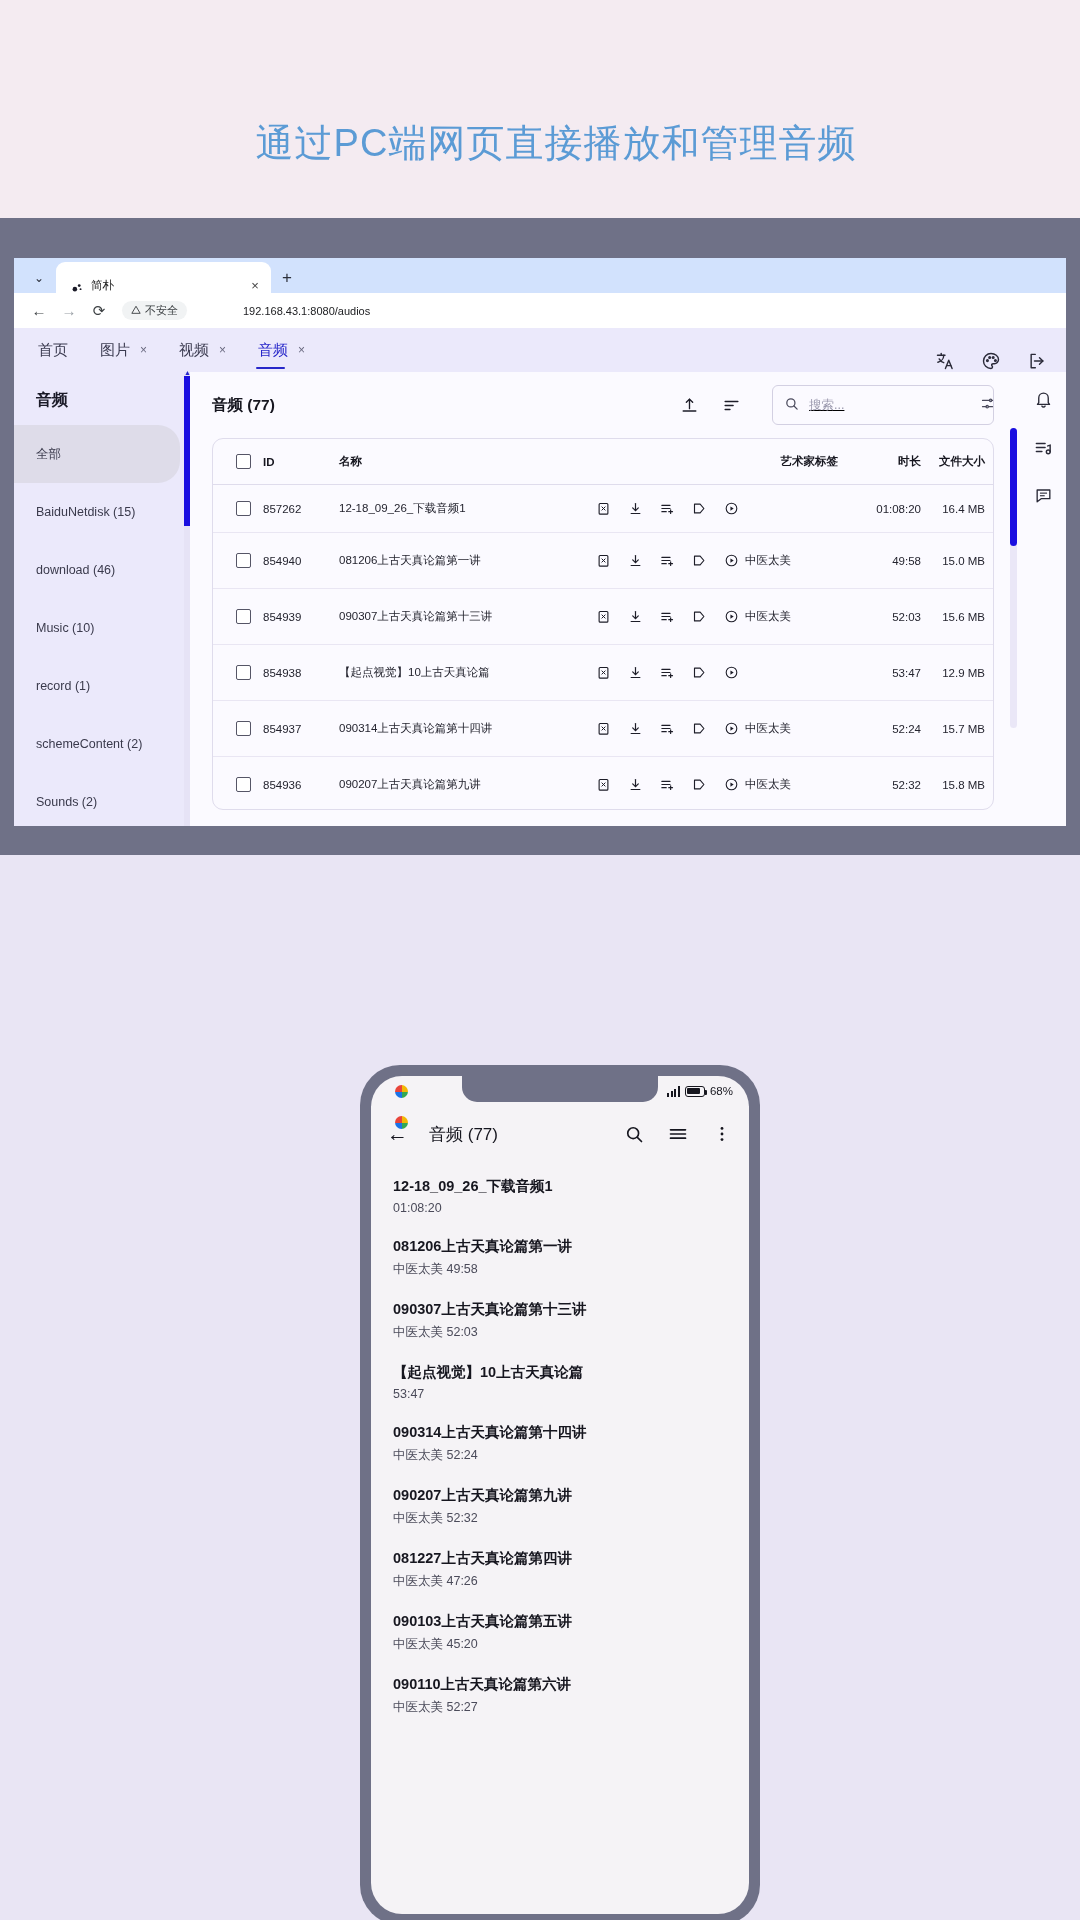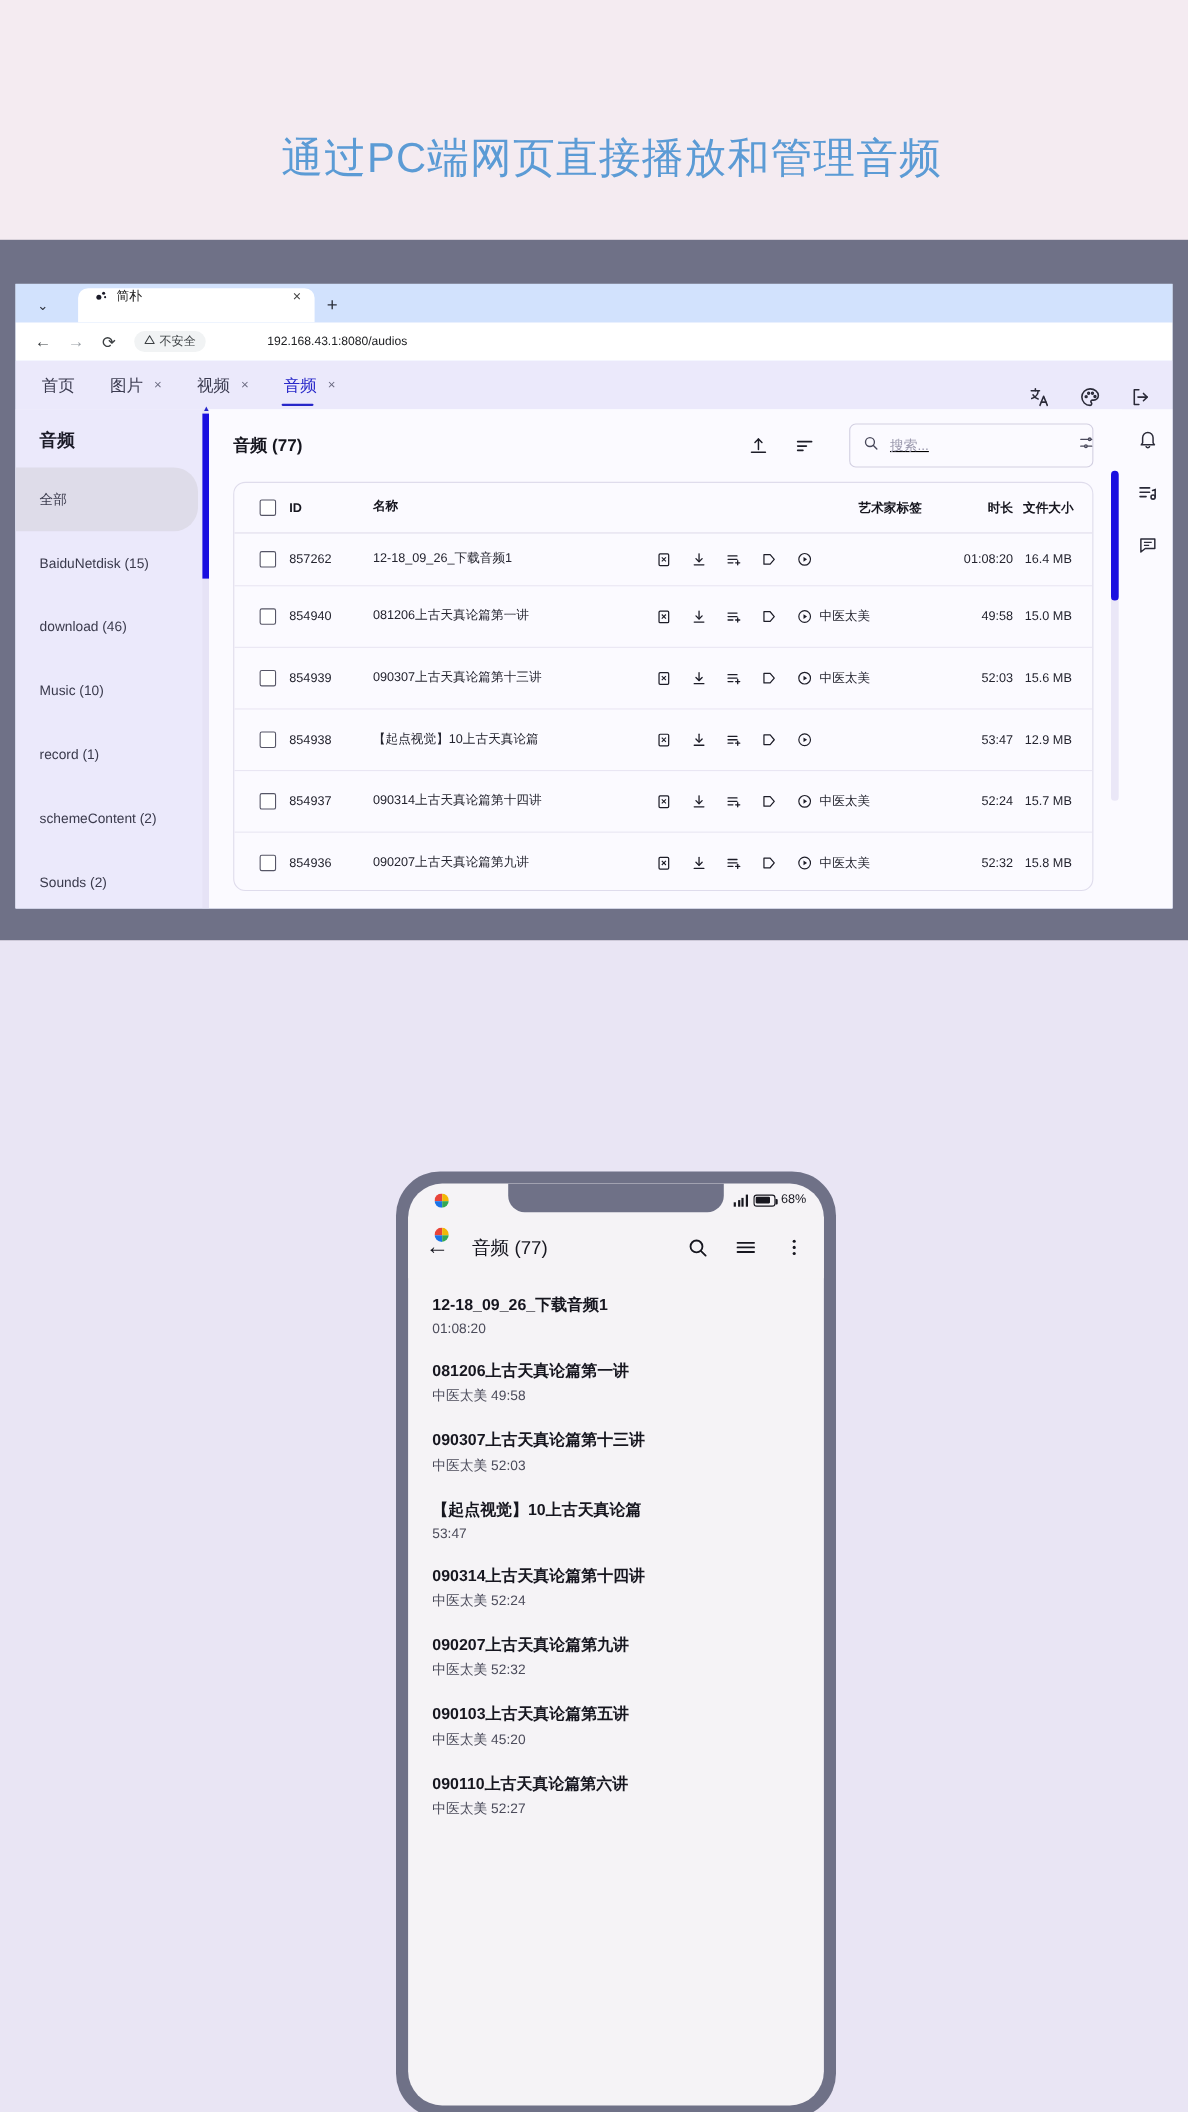--- a/index.html
+++ b/index.html
@@ -39,21 +39,21 @@
     position: relative; height: 35px; background: #d2e2fd;
     display: flex; align-items: flex-end; padding-left: 8px;
   }
   .tabstrip-caret {
     width: 34px; height: 30px; display: flex; align-items: center; justify-content: center;
     color: #2b2f3a; font-size: 12px;
   }
   .tab {
     height: 31px; width: 215px; background: #ffffff;
     border-radius: 9px 9px 0 0;
-    display: flex; align-items: flex-start; padding: 0 8px 0 14px; gap: 8px; margin-left: 15px;
+    display: flex; align-items: flex-end; padding: 0 8px 0 14px; gap: 8px;
   }
   .tab-fav { width: 13px; height: 13px; flex: 0 0 13px; }
   .tab-title { font-size: 11.5px; color: #222; flex: 1; white-space: nowrap; overflow: hidden; }
   .tab-close { font-size: 13px; color: #444; width: 16px; text-align: center; }
   .tab-new { width: 32px; height: 31px; display: flex; align-items: center; justify-content: center;
     font-size: 17px; color: #2b2f3a; }
 
   .urlbar {
     height: 35px; background: #ffffff; display: flex; align-items: center;
     padding: 0 10px; gap: 0;
@@ -159,21 +159,21 @@
   .trow.head { height: 46px; border-bottom: 1px solid #dfdcec; }
   .trow.tall { height: 56px; }
   .c-check { width: 40px; flex: 0 0 40px; display: flex; align-items: center; justify-content: center; }
   .cb { width: 15px; height: 15px; border: 1.4px solid #555566; border-radius: 2px; background: #fff; }
   .c-id { width: 76px; flex: 0 0 76px; font-size: 11.5px; color: #24242f; text-align: left; }
   .c-name { flex: 1; font-size: 11.5px; color: #24242f; line-height: 1.35; padding-right: 8px; }
   .c-actions { width: 150px; flex: 0 0 150px; display: flex; align-items: center; gap: 15px; }
   .c-artist { width: 70px; flex: 0 0 70px; font-size: 11.5px; color: #24242f; }
   .c-tag { width: 44px; flex: 0 0 44px; font-size: 11.5px; color: #24242f; }
   .c-dur { width: 62px; flex: 0 0 62px; font-size: 11.5px; color: #24242f; text-align: right; }
-  .c-size { width: 68px; flex: 0 0 68px; font-size: 11.5px; color: #24242f; text-align: center; padding-right: 4px; }
+  .c-size { width: 68px; flex: 0 0 68px; font-size: 11.5px; color: #24242f; text-align: right; padding-right: 4px; }
   .trow.head .c-id, .trow.head .c-name, .trow.head .c-artist,
   .trow.head .c-tag, .trow.head .c-dur, .trow.head .c-size {
     font-weight: bold; font-size: 11.5px; color: #16161f;
   }
   .trow.head .c-artist { width: 150px; flex: 0 0 150px; text-align: right; }
   .act { width: 17px; height: 17px; display: inline-flex; align-items: center; justify-content: center; color: #1d1d28; }
 
   .content-scroll {
     position: absolute; right: 3px; top: 56px; width: 7px; height: 300px;
     background: #eae7f7; border-radius: 4px;
@@ -832,20 +832,24 @@
         </div>
         <div class="mitem">
           <div class="mitem-title">090314上古天真论篇第十四讲</div>
           <div class="mitem-sub">中医太美 52:24</div>
         </div>
         <div class="mitem">
           <div class="mitem-title">090207上古天真论篇第九讲</div>
           <div class="mitem-sub">中医太美 52:32</div>
         </div>
         <div class="mitem">
+          <div class="mitem-title">081227上古天真论篇第四讲</div>
+          <div class="mitem-sub">中医太美 47:26</div>
+        </div>
+        <div class="mitem">
           <div class="mitem-title">090103上古天真论篇第五讲</div>
           <div class="mitem-sub">中医太美 45:20</div>
         </div>
         <div class="mitem">
           <div class="mitem-title">090110上古天真论篇第六讲</div>
           <div class="mitem-sub">中医太美 52:27</div>
         </div>
       </div>
     </div>
   </div>

